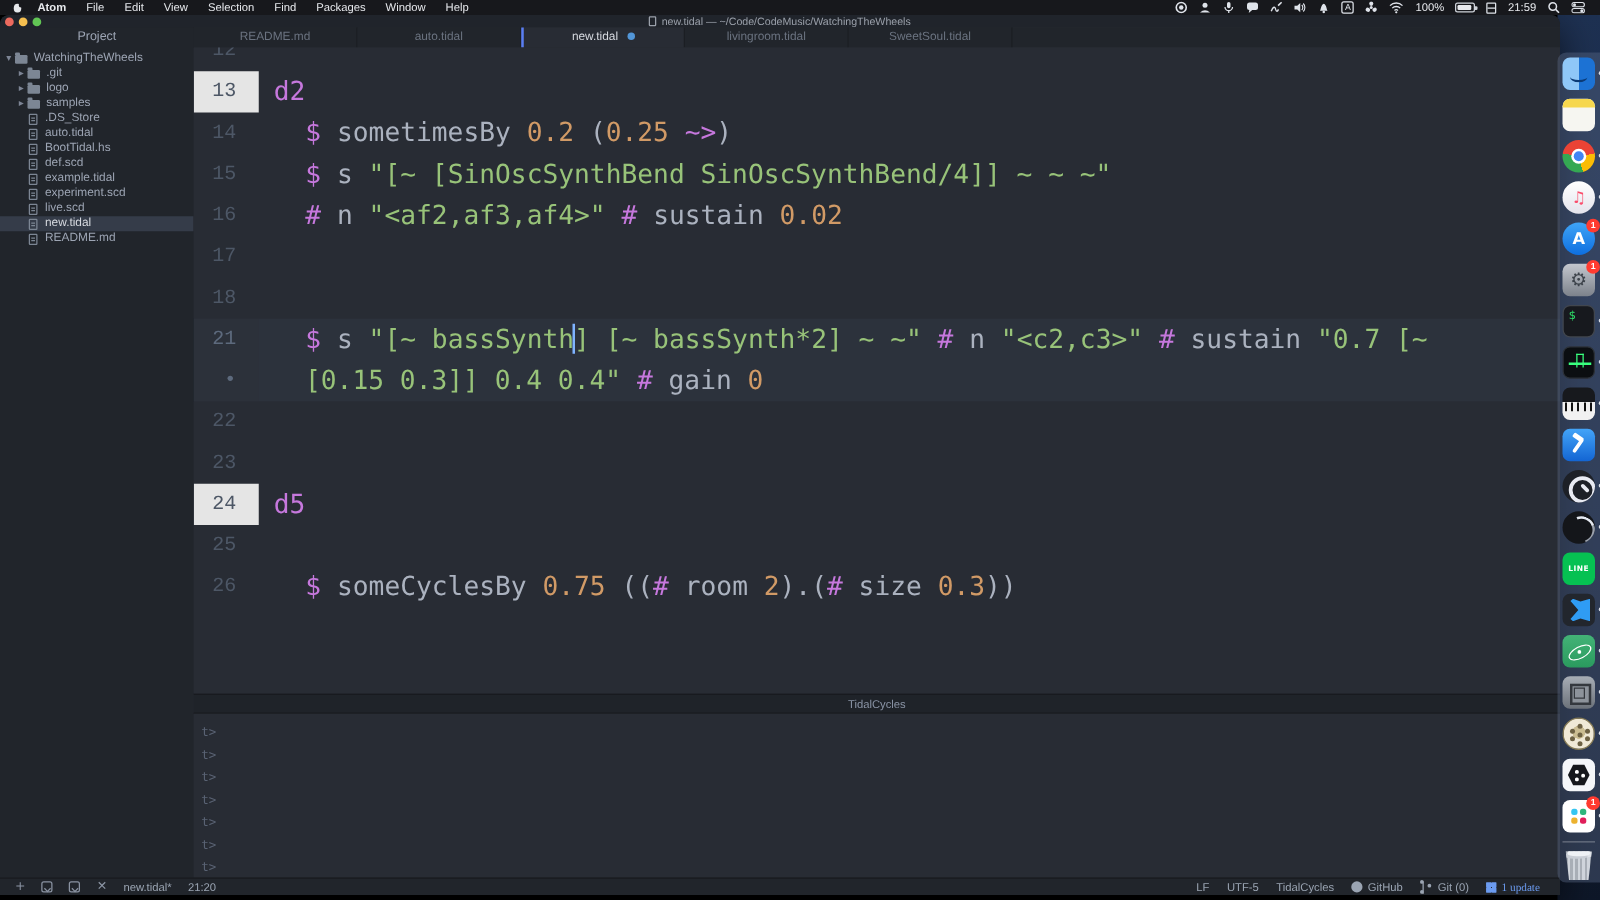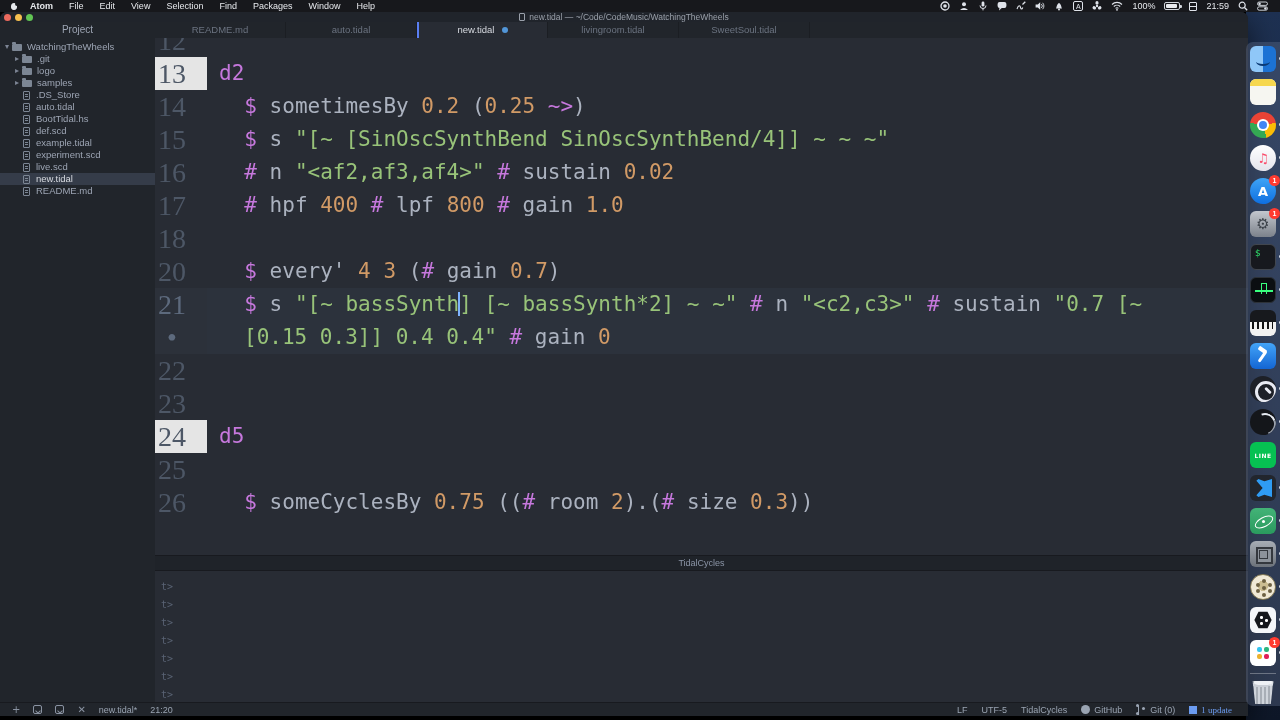--- a/index.html
+++ b/index.html
@@ -126,22 +126,22 @@
   .tab { width:131px; height:16px; line-height:16px; text-align:center; font-size:9.5px; color:#6b7380;
     background:#21252b; border-right:1px solid #1b1e23; position:relative; }
   .tab-label { pointer-events:none; }
   .tab.active { background:#282c34; color:#d7dae0; border-left:2px solid #5a7ef2; }
   .mod-dot { display:inline-block; width:6px; height:6px; border-radius:50%; background:#5296d8; margin-left:8px; vertical-align:0px; }
 
   .editor { position:absolute; left:0; top:16px; width:100%; height:517px; overflow:hidden; background:#282c34; }
   .code-lines { margin-top:-14px; }
   .crow { display:flex; height:33px; }
   .crow.cur { background:#2c323c; }
-  .gut { flex:none; width:52px; text-align:center; padding-right:18px; font-family:Liberation Serif, serif;
-    font-size:28px; line-height:33px; color:#4d5766; }
+  .gut { flex:none; width:52px; text-align:right; padding-right:18px; font-family:Liberation Mono, monospace;
+    font-size:16px; line-height:33px; color:#4d5766; }
   .gut.mark { background:#e5e5e5; }
   .crow.cur .gut { background:#2c313a; color:#5d6a7d; }
   .codetext { padding-left:12px; font-family:"DejaVu Sans Mono", monospace; font-size:21px; line-height:33px; white-space:pre; }
   .crow.wrap .codetext { padding-left:37px; }
   .tk-w { color:#abb2bf; } .tk-p { color:#c678dd; } .tk-o { color:#d19a66; } .tk-s { color:#98c379; }
   .cursor { display:inline-block; width:2px; height:24px; background:#7fb3ff; vertical-align:-5px; margin:0 -1px; }
 
   .panel-header { position:absolute; left:0; top:533px; width:100%; height:16px; background:#1f2329;
     border-top:1px solid #181a1f; border-bottom:1px solid #181a1f; text-align:center; font-size:9px; line-height:15px; color:#8b95a7; }
   .console { position:absolute; left:0; top:549px; width:100%; height:141px; background:#282c34; padding:7px 0 0 6px; }
@@ -433,29 +433,24 @@
             <div class="crow">
               <span class="gut">15</span>
               <span class="codetext"><span class="tk-w">  </span><span class="tk-p">$</span><span class="tk-w"> s </span><span class="tk-s">"[~ [SinOscSynthBend SinOscSynthBend/4]] ~ ~ ~"</span></span>
             </div>
             <div class="crow">
               <span class="gut">16</span>
               <span class="codetext"><span class="tk-w">  </span><span class="tk-p">#</span><span class="tk-w"> n </span><span class="tk-s">"&lt;af2,af3,af4&gt;"</span><span class="tk-w"> </span><span class="tk-p">#</span><span class="tk-w"> sustain </span><span class="tk-o">0.02</span></span>
             </div>
             <div class="crow">
               <span class="gut">17</span>
-              <span class="codetext"><span class="tk-w">  </span><span class="tk-p">#</span><span class="tk-w"> hpf </span><span class="tk-o">400</span><span class="tk-w"> </span><span class="tk-p">#</span><span class="tk-w"> lpf </span><span class="tk-o">800</span><span class="tk-w"> </span><span class="tk-p">#</span><span class="tk-w"> gain </span><span class="tk-o">1.0</span></span>
             </div>
             <div class="crow">
               <span class="gut">18</span>
               <span class="codetext"></span>
-            </div>
-            <div class="crow">
-              <span class="gut">20</span>
-              <span class="codetext"><span class="tk-w">  </span><span class="tk-p">$</span><span class="tk-w"> every' </span><span class="tk-o">4</span><span class="tk-w"> </span><span class="tk-o">3</span><span class="tk-w"> (</span><span class="tk-p">#</span><span class="tk-w"> gain </span><span class="tk-o">0.7</span><span class="tk-w">)</span></span>
             </div>
             <div class="crow cur">
               <span class="gut">21</span>
               <span class="codetext"><span class="tk-w">  </span><span class="tk-p">$</span><span class="tk-w"> s </span><span class="tk-s">"[~ bassSynth</span><span class="cursor"></span><span class="tk-s">] [~ bassSynth*2] ~ ~"</span><span class="tk-w"> </span><span class="tk-p">#</span><span class="tk-w"> n </span><span class="tk-s">"&lt;c2,c3&gt;"</span><span class="tk-w"> </span><span class="tk-p">#</span><span class="tk-w"> sustain </span><span class="tk-s">"0.7 [~</span></span>
             </div>
             <div class="crow cur wrap">
               <span class="gut">•</span>
               <span class="codetext"><span class="tk-s">[0.15 0.3]] 0.4 0.4"</span><span class="tk-w"> </span><span class="tk-p">#</span><span class="tk-w"> gain </span><span class="tk-o">0</span></span>
             </div>
             <div class="crow">

